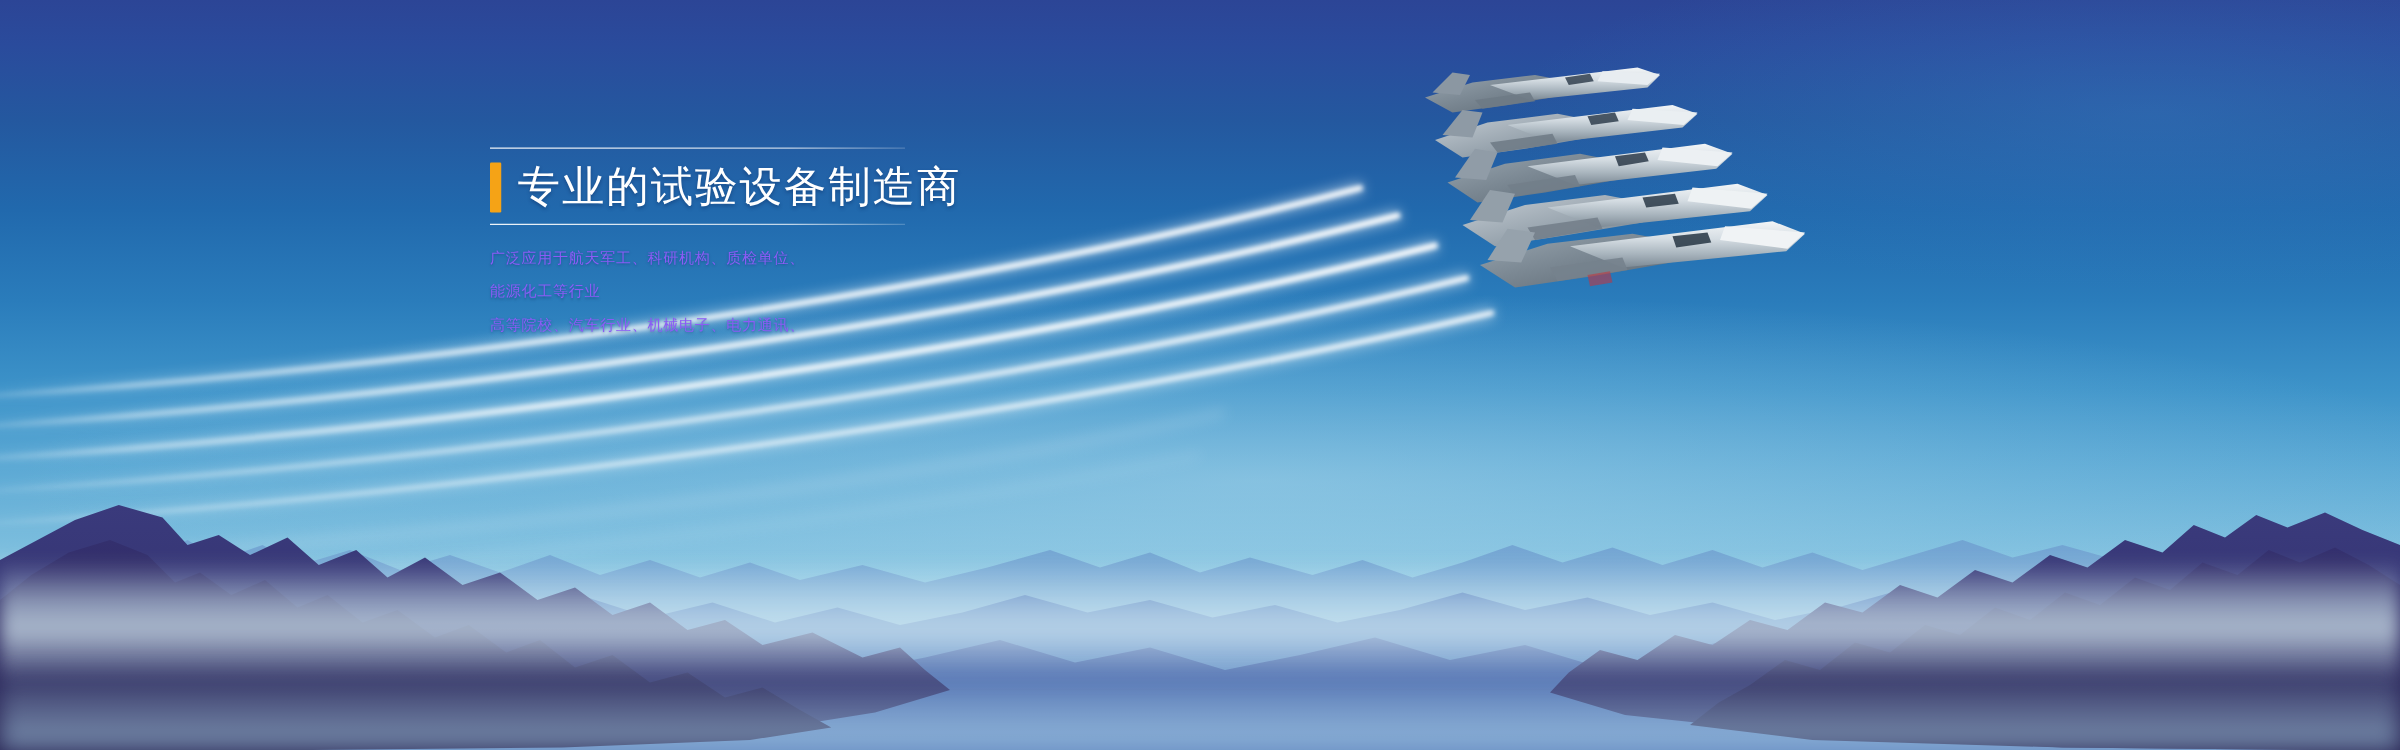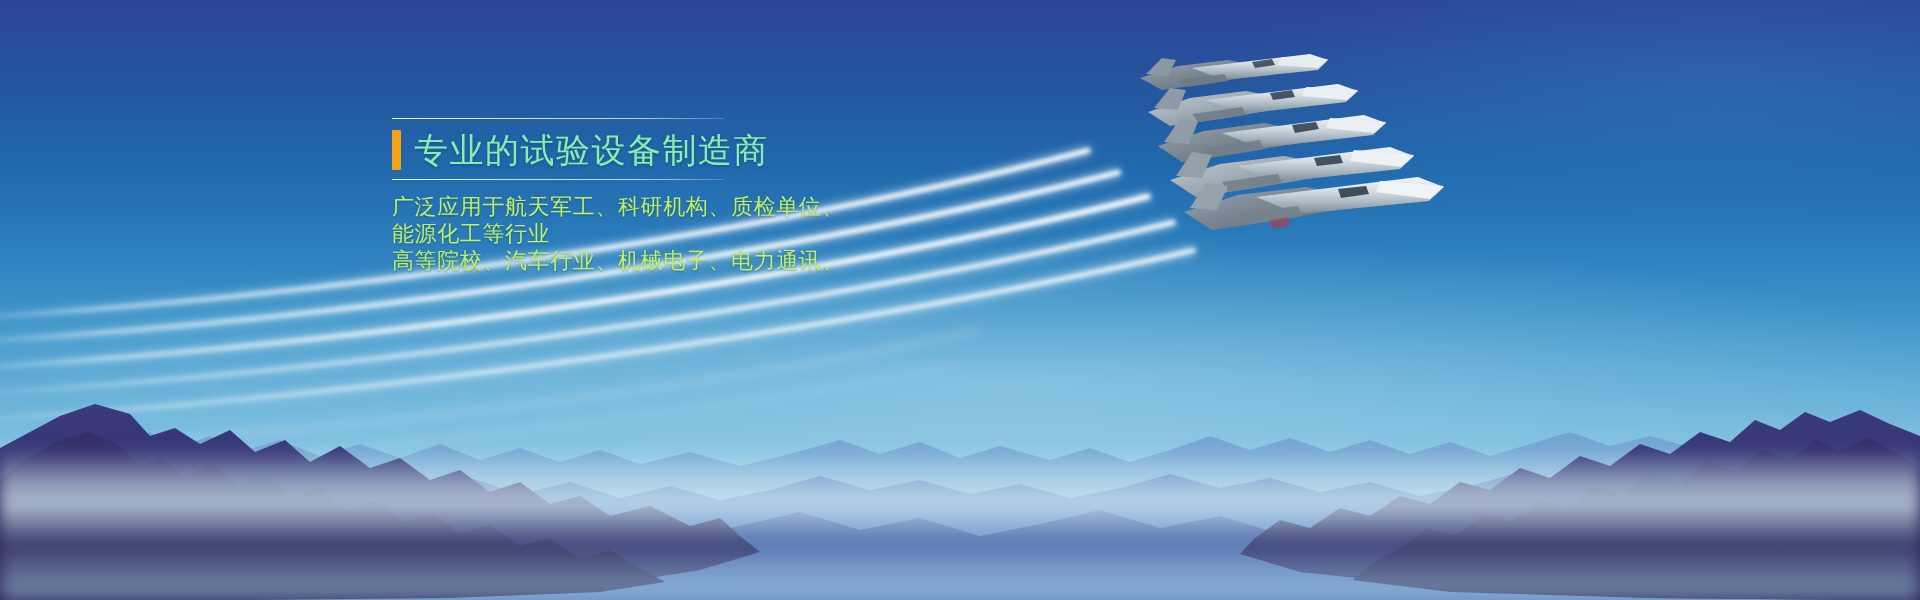--- a/index.html
+++ b/index.html
@@ -68,27 +68,27 @@
     background:linear-gradient(to right,rgba(255,255,255,.92) 0%,rgba(255,255,255,.72) 72%,rgba(255,255,255,.20) 100%);
   }
   .headline-row{
     display:flex;align-items:center;
     padding:11px 0 9px 0;
   }
   .accent-bar{
     width:9px;height:40px;border-radius:1px;flex:0 0 auto;margin-right:13px;
   }
   .headline{
-    color:#86efac;font-size:34px;line-height:40px;letter-spacing:1.5px;
+    color:#ffffff;font-size:34px;line-height:40px;letter-spacing:1.5px;
     font-weight:400;white-space:nowrap;
     text-shadow:0 1px 3px rgba(10,40,90,.45);
   }
   .sublines{padding-top:13px;}
   .subline{
-    color:#bef264;font-size:22px;line-height:27px;letter-spacing:.6px;
+    color:#8b5cf6;font-size:12px;line-height:27px;letter-spacing:.6px;
     white-space:nowrap;text-shadow:0 1px 2px rgba(10,40,90,.38);
   }
 
   
   .jets{position:absolute;left:1130px;top:38px;width:370px;height:230px;}
   .jets svg{position:absolute;left:0;top:0;}
 </style>
 </head>
 <body>
 

